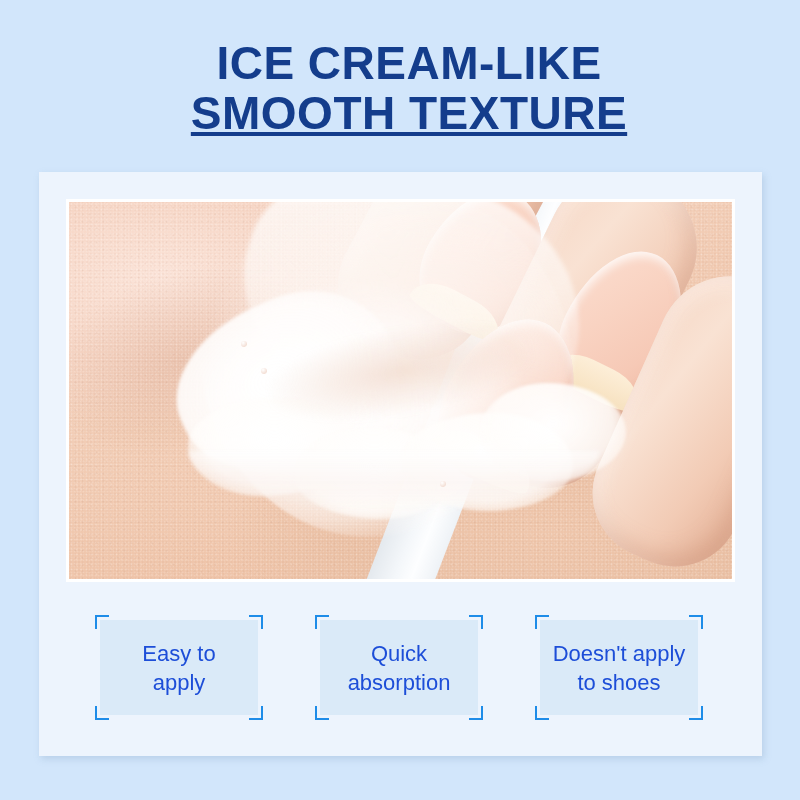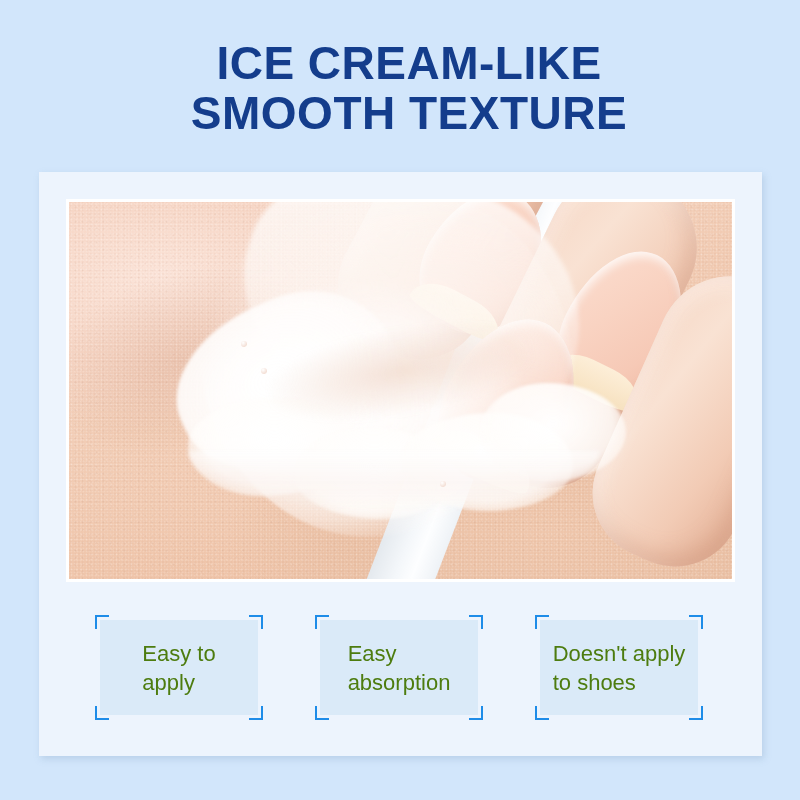--- a/index.html
+++ b/index.html
@@ -23,21 +23,21 @@
     left:0; top:38px;
     width:800px;
     text-align:center;
     color:#143d8c;
     font-size:46px;
     font-weight:bold;
     line-height:50px;
     letter-spacing:0.5px;
     padding-left:18px;
   }
-  .headline .l2 { display:block; }
+  .headline .l2 { display:block;text-decoration:underline; }
 
   
   .card {
     position:absolute;
     left:39px; top:172px;
     width:723px; height:584px;
     background:#edf4fd;
     box-shadow:2px 3px 7px rgba(120,150,185,0.28);
   }
 
@@ -218,24 +218,24 @@
     background:#daeaf8;
     display:flex;
     align-items:center;
     justify-content:center;
   }
   .feature:nth-child(1) { left:0px; }
   .feature:nth-child(2) { left:220px; }
   .feature:nth-child(3) { left:440px; }
 
   .feature .label {
-    color:#4d7c0f;
+    color:#1d4ed8;
     font-size:22px;
     line-height:29px;
-    text-align:left;
+    text-align:center;
     white-space:pre-line;
   }
   .corner {
     position:absolute;
     width:14px; height:14px;
     border:2px solid #1e8ce8;
   }
   .corner.tl { left:-5px;  top:-5px;    border-right:none; border-bottom:none; }
   .corner.tr { right:-5px; top:-5px;    border-left:none;  border-bottom:none; }
   .corner.bl { left:-5px;  bottom:-5px; border-right:none; border-top:none; }
@@ -296,21 +296,21 @@
         <span class="corner br"></span>
         <span class="label">Easy to
 apply</span>
       </div>
 
       <div class="feature">
         <span class="corner tl"></span>
         <span class="corner tr"></span>
         <span class="corner bl"></span>
         <span class="corner br"></span>
-        <span class="label">Easy
+        <span class="label">Quick
 absorption</span>
       </div>
 
       <div class="feature">
         <span class="corner tl"></span>
         <span class="corner tr"></span>
         <span class="corner bl"></span>
         <span class="corner br"></span>
         <span class="label">Doesn't apply
 to shoes</span>

